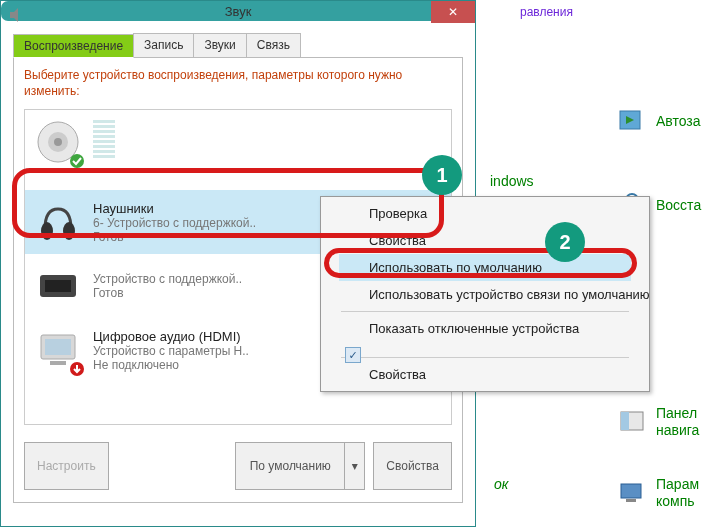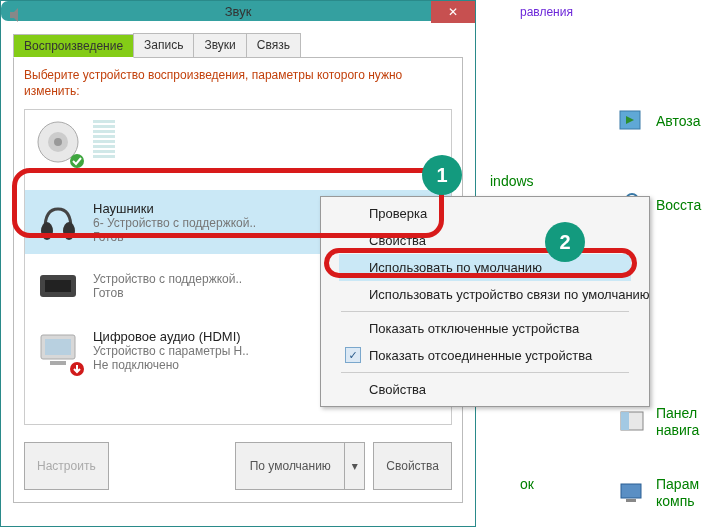--- a/index.html
+++ b/index.html
@@ -234,21 +234,21 @@
 <div class="bg-item" style="left:616px; top:405px;">
   <span class="bg-icon">
     <svg width="28" height="28">
         <rect x="3" y="4" width="22" height="18" fill="#e8e8e8" stroke="#888"></rect>
         <rect x="3" y="4" width="8" height="18" fill="#a3c9e3"></rect>
       </svg>
   </span>
   <span class="txt" style="white-space:pre-line">Панел
 навига</span>
 </div>
-<div class="bg-item" style="left:520px; top:476px;">
+<div class="bg-item" style="left:494px; top:476px;font-style:italic;">
   <span class="txt">ок</span>
 </div>
 <div class="bg-item" style="left:616px; top:476px;">
   <span class="bg-icon">
     <svg width="28" height="28">
         <rect x="3" y="5" width="20" height="14" fill="#5a8fc4" stroke="#2a5f94"></rect>
         <rect x="8" y="20" width="10" height="3" fill="#888"></rect>
       </svg>
   </span>
   <span class="txt" style="white-space:pre-line">Парам
@@ -387,21 +387,20 @@
 
 <div class="context-menu">
   <div class="cm-item">Проверка</div>
   <div class="cm-item">Свойства</div>
   <div class="cm-item highlight">Использовать по умолчанию</div>
   <div class="cm-item">Использовать устройство связи по умолчанию</div>
   <div class="cm-sep"></div>
   <div class="cm-item">Показать отключенные устройства</div>
   <div class="cm-item">
     <span class="cm-check">✓</span>
-    <span>Показать отсоединенные устройства</span>
   </div>
   <div class="cm-sep"></div>
   <div class="cm-item">Свойства</div>
 </div>
 
 <div class="callout-box callout1"></div>
 <div class="callout-box callout2"></div>
 <div class="callout-num num1">1</div>
 <div class="callout-num num2">2</div>
 

